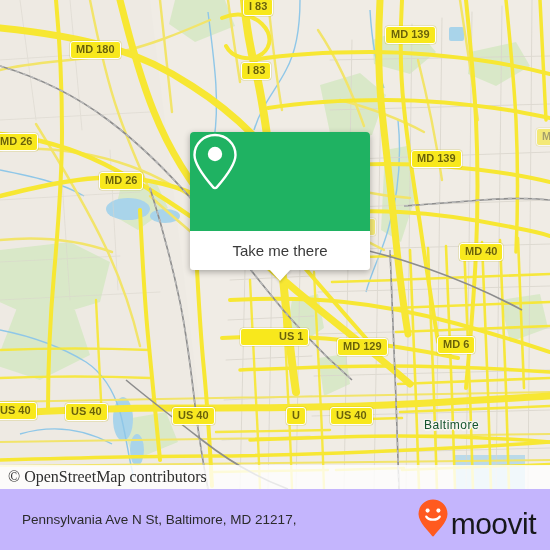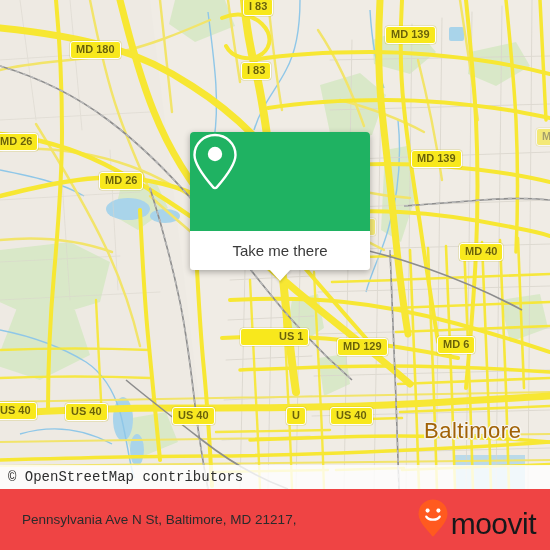--- a/index.html
+++ b/index.html
@@ -15,21 +15,21 @@
 
   
   .shield{position:absolute;background:#f8e81c;border:1.5px solid #ffffff;
           border-radius:3px;color:#6b6200;font-weight:bold;font-size:11px;
           line-height:13px;padding:1px 5px 2px 5px;white-space:nowrap;
           font-family:"Liberation Sans",sans-serif;
           text-shadow:0 0 1px rgba(255,255,255,.4);
           box-shadow:0 0 0 .5px rgba(180,165,0,.35);}
   .shield.dim{opacity:.55;}
 
-  .citylabel{position:absolute;color:#a16207;font-size:22px;letter-spacing:.5px;
+  .citylabel{position:absolute;color:#14532d;font-size:12px;letter-spacing:.5px;
              font-family:"Liberation Sans",sans-serif;text-shadow:
              -1.5px 0 #f6f4ef,1.5px 0 #f6f4ef,0 -1.5px #f6f4ef,0 1.5px #f6f4ef,
              -1px -1px #f6f4ef,1px 1px #f6f4ef,-1px 1px #f6f4ef,1px -1px #f6f4ef;}
 
   
   #card{position:absolute;left:190px;top:132px;width:180px;
         border-radius:3px;overflow:visible;
         box-shadow:0 2px 6px rgba(0,0,0,.30);}
   #card-top{height:99px;border-radius:4px 4px 0 0;
             display:flex;align-items:center;justify-content:center;}
@@ -37,26 +37,26 @@
                display:flex;align-items:center;justify-content:center;}
   #card-label{font-size:15px;color:#3a3a3a;font-family:"Liberation Sans",sans-serif;}
   #card-tail{position:absolute;left:50%;bottom:-11px;margin-left:-11px;
              width:0;height:0;border-left:11px solid transparent;
              border-right:11px solid transparent;border-top:12px solid #fff;
              filter:drop-shadow(0 2px 1px rgba(0,0,0,.16));}
 
   
   #attrib{position:absolute;left:0;bottom:0;width:100%;height:24px;
           background:rgba(255,255,255,.80);display:flex;align-items:center;}
-  #attrib span{font-size:14px;color:#2e2e2e;padding-left:8px;
-               font-family:Liberation Mono, monospace;}
+  #attrib span{font-size:16px;color:#2e2e2e;padding-left:8px;
+               font-family:Liberation Serif, serif;}
 
   
   #footer{position:absolute;left:0;top:489px;width:550px;height:61px;
-          background:#ef4444;display:flex;align-items:center;
+          background:#c4b5fd;display:flex;align-items:center;
           justify-content:space-between;padding:0 14px 0 22px;box-sizing:border-box;}
   #footer-text{font-size:13.5px;line-height:19px;color:#2b2b2b;
                font-family:"Liberation Sans",sans-serif;}
   #brand{display:flex;align-items:center;gap:3px;}
   #brand-word{font-size:30px;color:#17181a;letter-spacing:-.5px;line-height:30px;
               font-family:"Liberation Sans",sans-serif;}
 </style>
 </head>
 <body>
 

